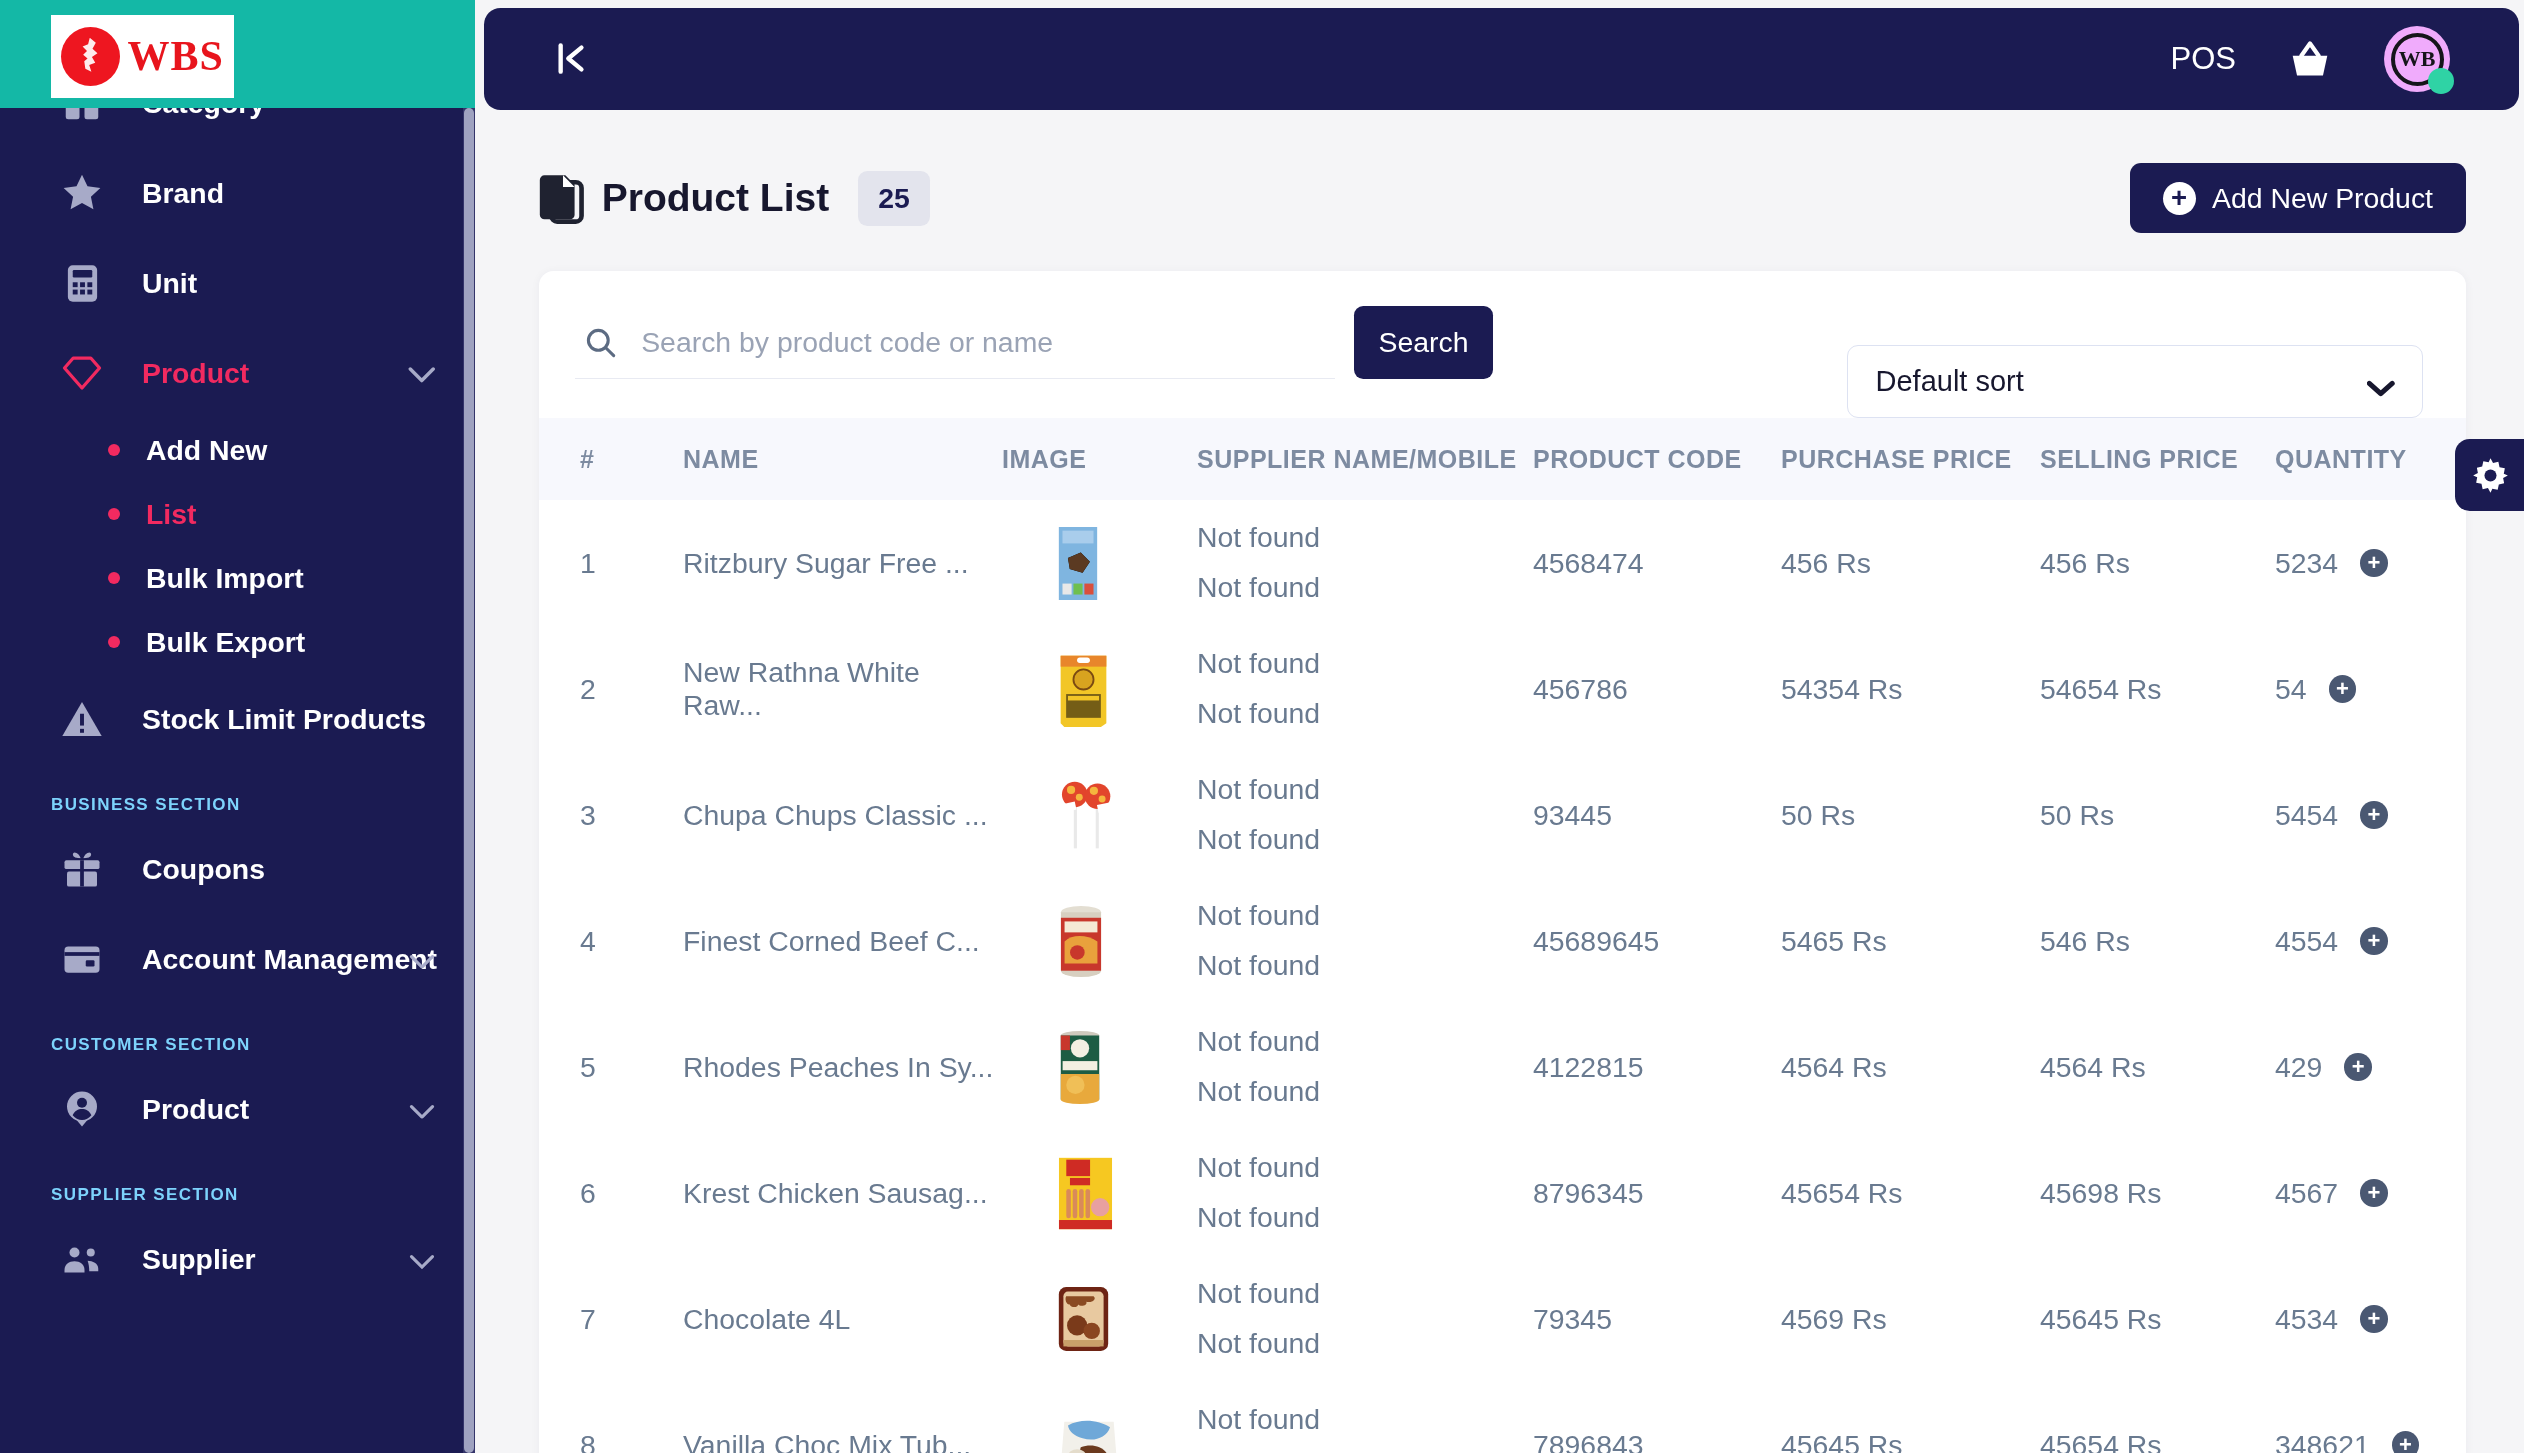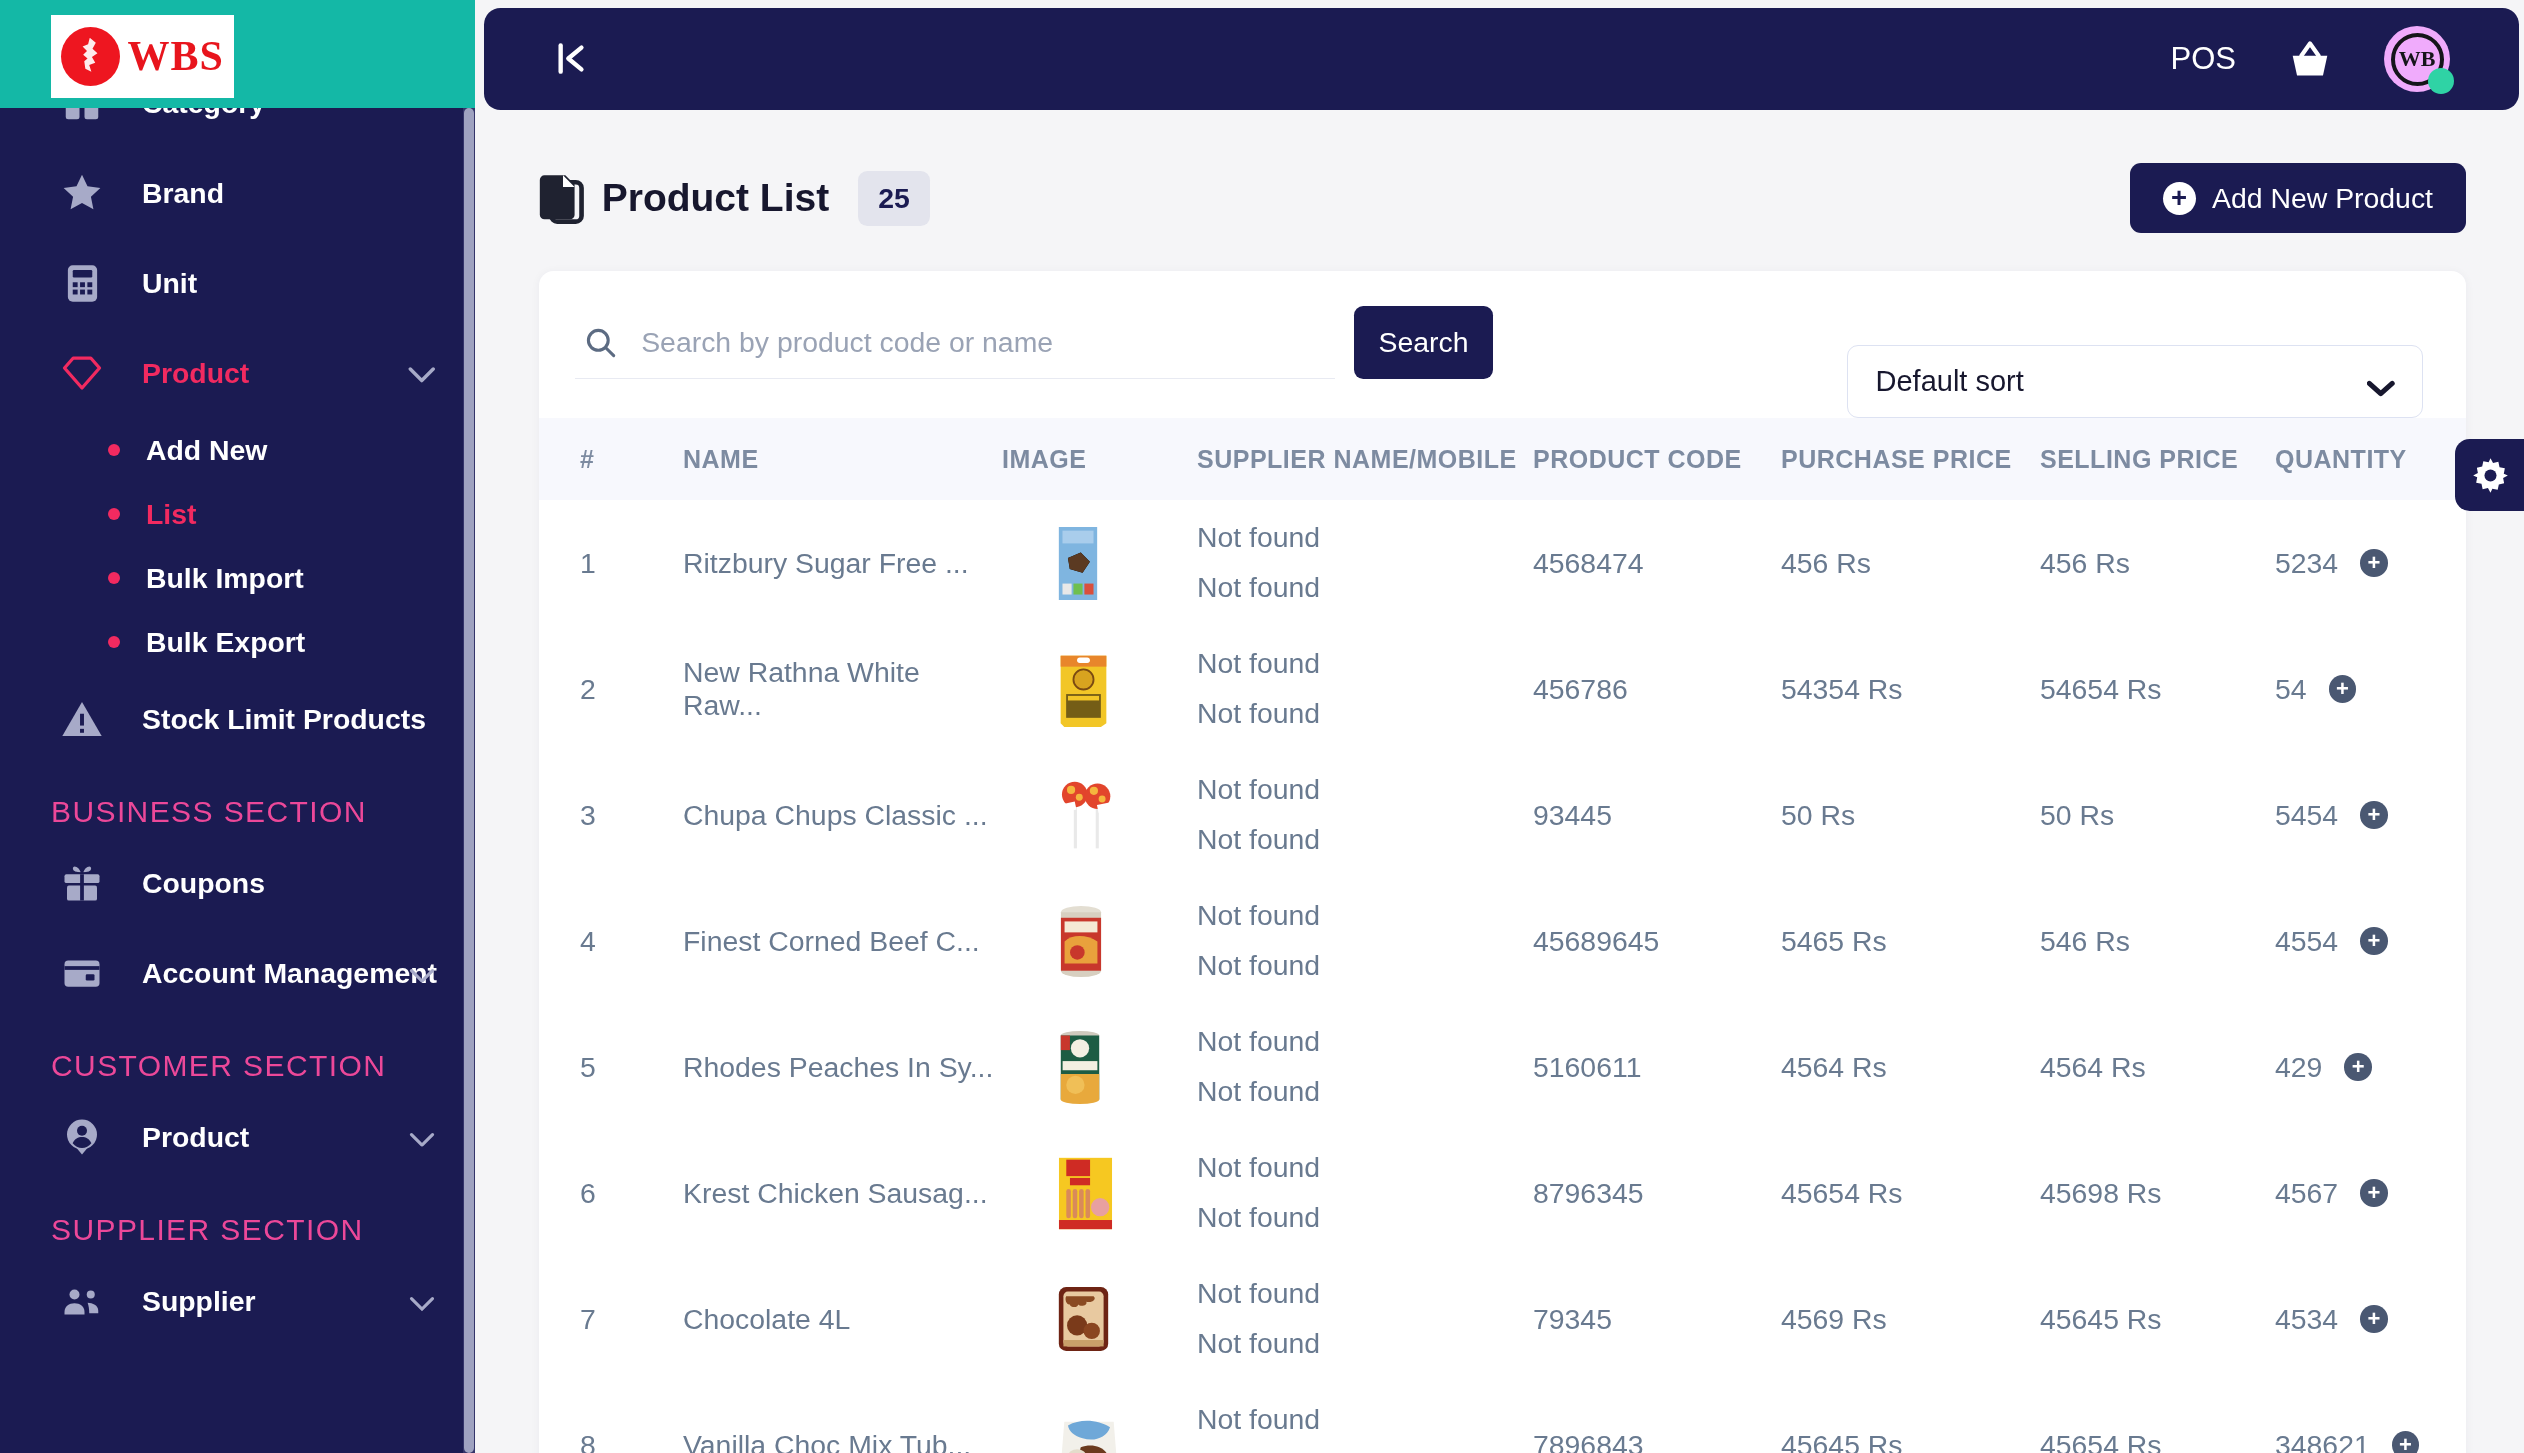--- a/index.html
+++ b/index.html
@@ -21,21 +21,21 @@
   .menu { position:absolute; left:0; top:58px; width:475px; }
   .menu-item { height:90px; display:flex; align-items:center; padding-left:61px; color:#ffffff; font-size:28.4px; font-weight:600; position:relative; cursor:pointer;text-align:center; }
   .menu-item .mi-icon { width:42px; height:42px; margin-right:39px; color:#a7aac8; display:flex; align-items:center; justify-content:center; flex:0 0 auto; }
   .menu-item.active { color:#f22a60; }
   .menu-item.active .mi-icon { color:#f22a60; }
   .chev { position:absolute; right:40px; top:50%; transform:translateY(-50%); color:#a7aac8; }
   .menu-item.active .chev { color:#a7aac8; }
   .sub-item { height:64px; display:flex; align-items:center; padding-left:108px; color:#ffffff; font-size:28.4px; font-weight:600; cursor:pointer; }
   .sub-item .dot { width:12px; height:12px; border-radius:50%; background:#f22a60; margin-right:26px; flex:0 0 auto; }
   .sub-item.active { color:#f22a60; }
-  .section-label { padding:31px 0 9.2px 51px; color:#ec4899; font-size:30px; font-weight:400; letter-spacing:1.4px; }
+  .section-label { padding:31px 0 9.2px 51px; color:#7dd3fc; font-size:17px; font-weight:700; letter-spacing:1.4px; }
 
   
   .topbar { position:absolute; left:484px; top:8.3px; width:2035px; height:102px; background:#1b1b52; border-radius:16.5px; display:flex; align-items:center; }
   .collapse-btn { margin-left:69px; width:37px; height:37px; color:#ffffff; cursor:pointer; }
   .topbar-right { margin-left:auto; display:flex; align-items:center; gap:53px; margin-right:69px; }
   .pos-label { color:#ffffff; font-size:31px; font-weight:400; cursor:pointer; }
   .basket { width:42px; height:39px; color:#ffffff; cursor:pointer; }
   .avatar-wrap { position:relative; width:66px; height:66px; cursor:pointer; }
   .avatar { width:66px; height:66px; border-radius:50%; background:#f0abfc; display:flex; align-items:center; justify-content:center; }
   .avatar-ring { width:53px; height:53px; border-radius:50%; border:4.6px solid #15151a; display:flex; align-items:center; justify-content:center; }
@@ -447,21 +447,21 @@
               <circle cx="25" cy="20" r="10" fill="#f3efe2"></circle>
               <rect x="6" y="34" width="38" height="10" fill="#f3efe2"></rect>
               <path d="M4 48h42v28a21 5 0 01-42 0z" fill="#e8a93c"></path>
               <circle cx="20" cy="60" r="10" fill="#f0bf57"></circle>
             </svg>
         </span>
         <span class="supplier-cell">
           <div>Not found</div>
           <div>Not found</div>
         </span>
-        <span>5160611</span>
+        <span>4122815</span>
         <span>4564 Rs</span>
         <span>4564 Rs</span>
         <span class="qty-cell">
           <span>429</span>
           <button class="plus-btn">+</button>
         </span>
       </div>
 
       <div class="tbl-row">
         <span>6</span>

